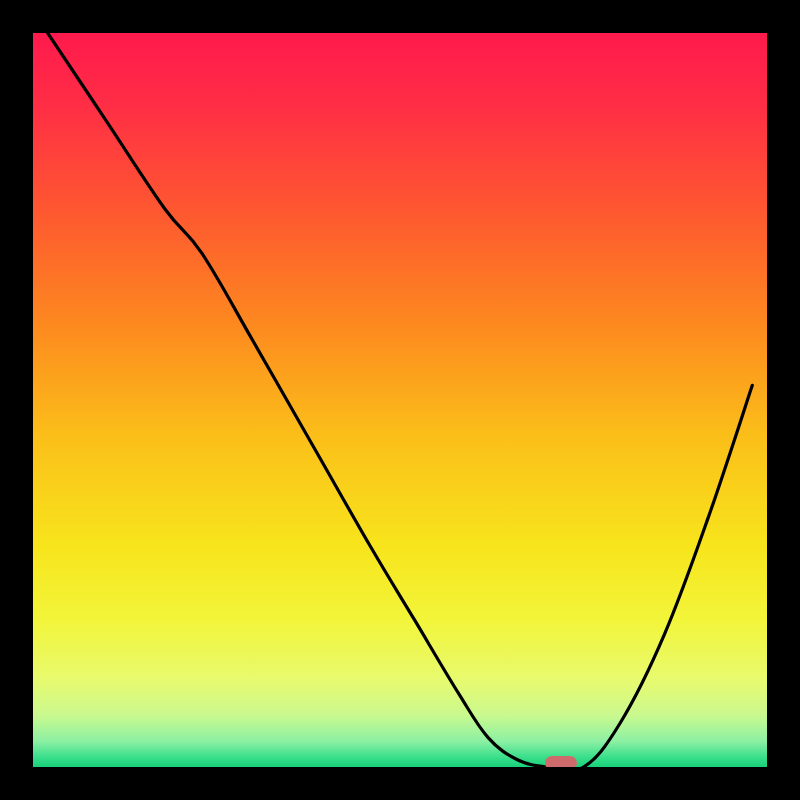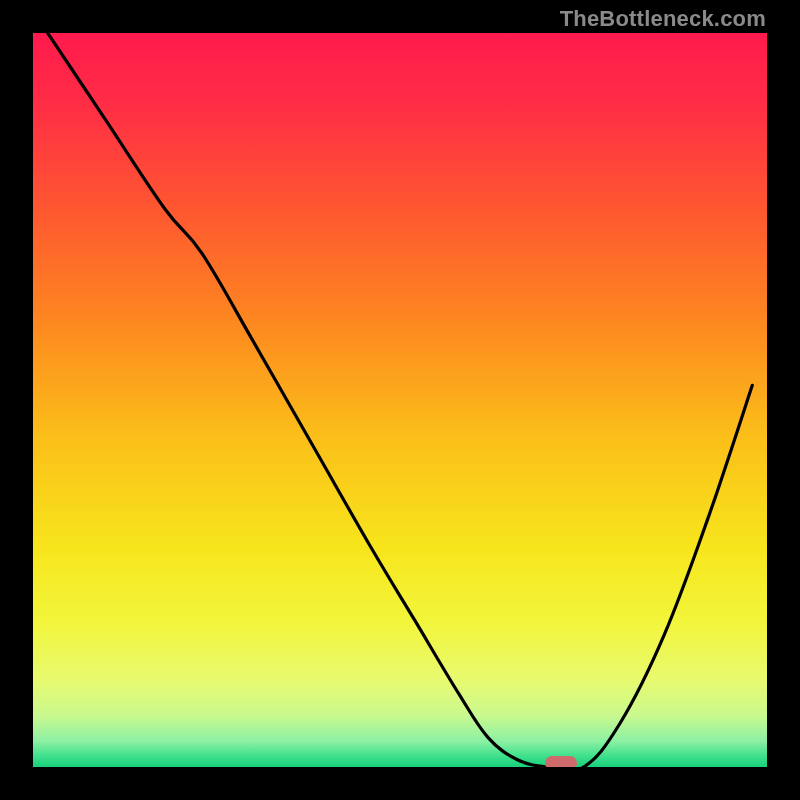--- a/index.html
+++ b/index.html
@@ -58,21 +58,20 @@
     height: 14px;
     border-radius: 7px;
     background: #cf6a6c;
   }
 </style>
 </head>
 <body>
 
 <div class="frame">
 
-  <div class="watermark">TheBottleneck.com</div>
 
   <div class="plot-area">
 
     <svg class="gradient" viewBox="0 0 734 734" preserveAspectRatio="none">
       <defs>
         <linearGradient id="bg-grad" x1="0" y1="0" x2="0" y2="1">
             <stop offset="0%" stop-color="#ff1a4d"></stop>
             <stop offset="10%" stop-color="#ff2e45"></stop>
             <stop offset="25%" stop-color="#fe5a2f"></stop>
             <stop offset="40%" stop-color="#fd8a1f"></stop>

